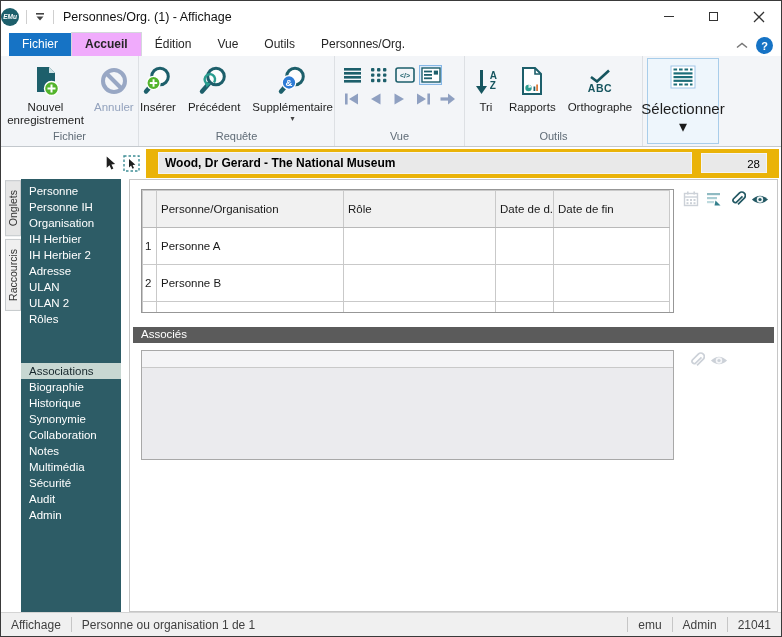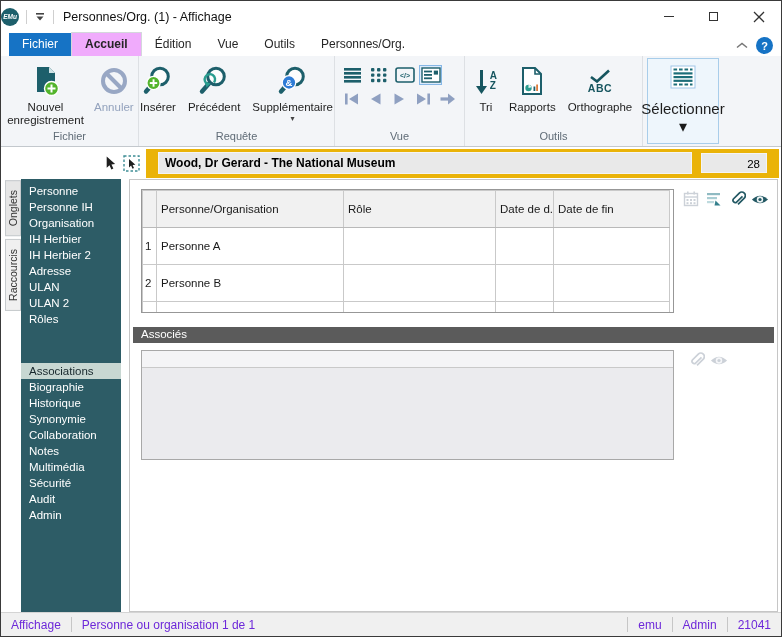--- a/index.html
+++ b/index.html
@@ -79,21 +79,21 @@
   th { background:#f1f1f1; border-bottom-color:#b9b9b9; }
   td.numcell { background:#fff; text-align:left; padding-left:2px; color:#222; }
   th.corner { width:14px; }
   .side-icons { display:flex; gap:5px; margin-left:8px; margin-top:1px; align-items:flex-start; }
   .tool-ico { width:18px; height:18px; display:flex; align-items:center; justify-content:center; }
   .assoc-box { width:533px; height:110px; border:1px solid #a8a8a8; background:#ebebee; margin:7px 5px 0 8px; }
   .assoc-box .hdr { height:17px; background:#f4f4f6; border-bottom:1px solid #c9c9c9; }
   .zone2 { display:flex; }
   
   .statusbar { height:24px; background:#f0f0f0; border-top:1px solid #d4d4d4; display:flex;
-    align-items:center; font-size:12px; color:#6d28d9; flex:0 0 auto; }
+    align-items:center; font-size:12px; color:#404040; flex:0 0 auto; }
   .sb-sep { width:1px; height:15px; background:#c6c6c6; }
   .sb-cell { padding:0 10px; white-space:nowrap; }
   .sb-fill { flex:1; }
 </style>
 </head>
 <body>
 
 <div class="window">
 
   <div class="titlebar">

